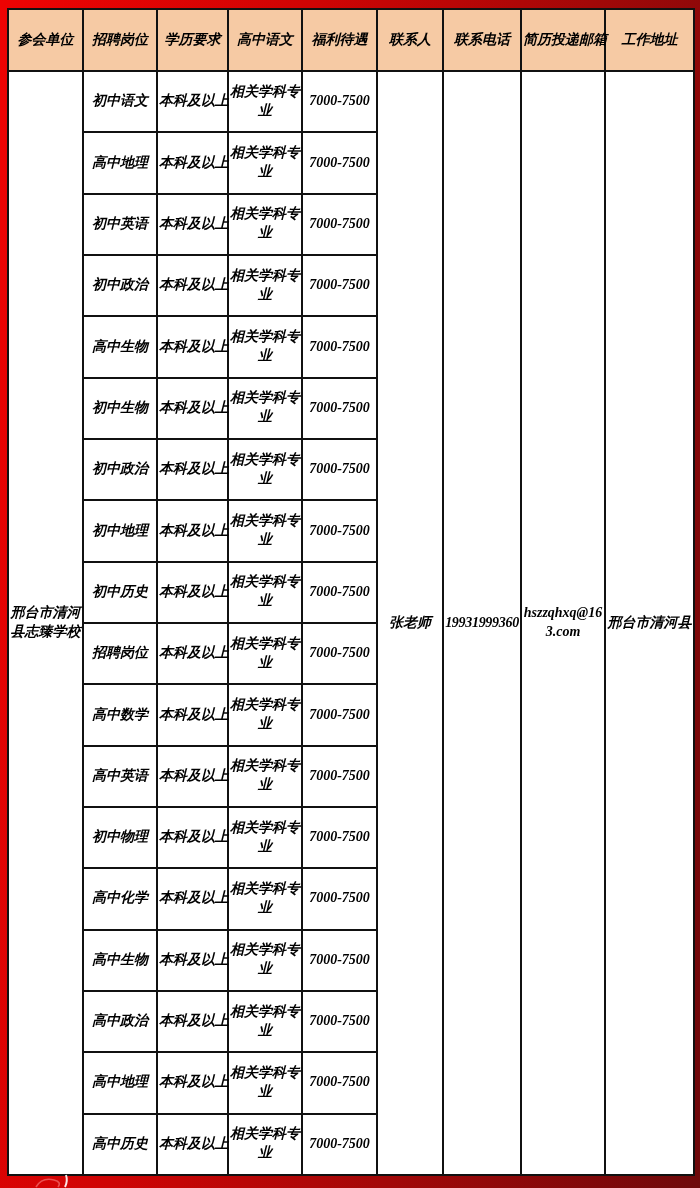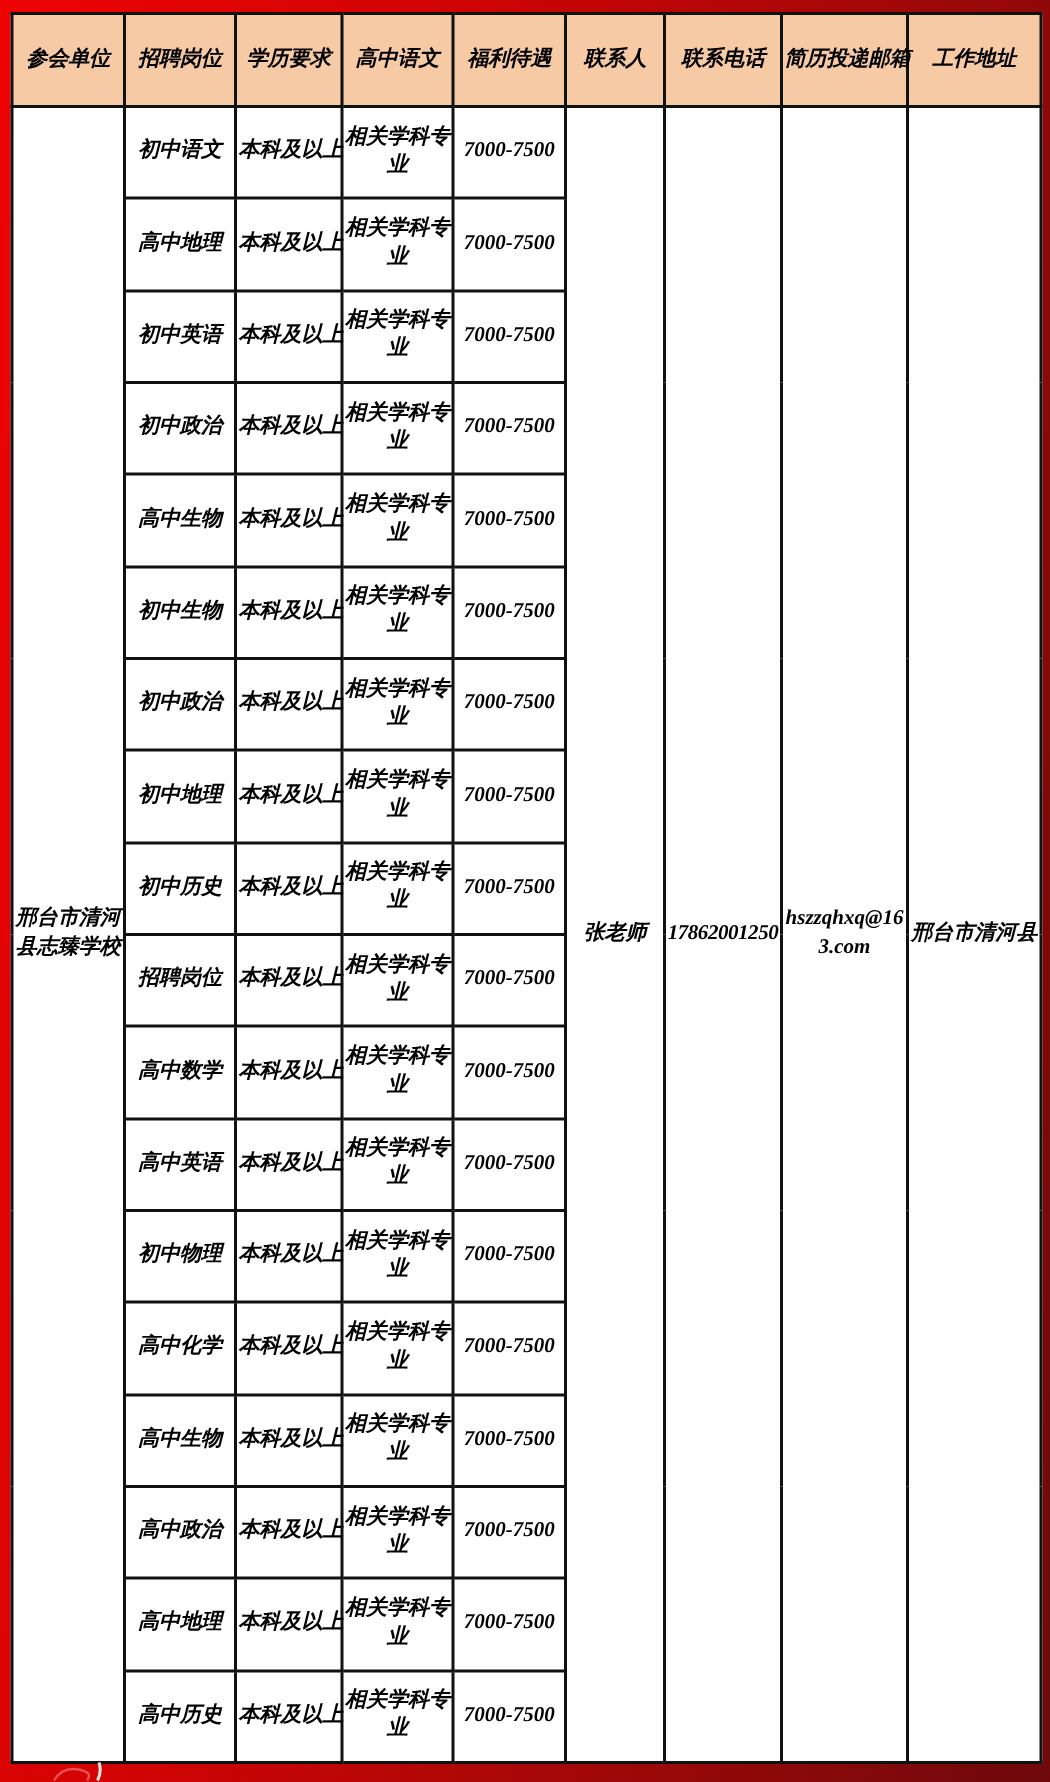--- a/index.html
+++ b/index.html
@@ -94,21 +94,21 @@
         </tr>
     </thead>
     <tbody id="table-body">
         <tr>
           <td class="cell-unit cell-wrap" rowspan="18">邢台市清河县志臻学校</td>
           <td class="cell-nowrap">初中语文</td>
           <td class="cell-nowrap">本科及以上</td>
           <td class="cell-wrap">相关学科专业</td>
           <td class="cell-salary">7000-7500</td>
           <td class="cell-nowrap" rowspan="18">张老师</td>
-          <td class="cell-phone" rowspan="18">17862001250</td>
+          <td class="cell-phone" rowspan="18">19931999360</td>
           <td class="cell-email" rowspan="18">hszzqhxq@163.com</td>
           <td class="cell-nowrap" rowspan="18">邢台市清河县</td>
         </tr>
         <tr>
           <td class="cell-nowrap">高中地理</td>
           <td class="cell-nowrap">本科及以上</td>
           <td class="cell-wrap">相关学科专业</td>
           <td class="cell-salary">7000-7500</td>
         </tr>
         <tr>

